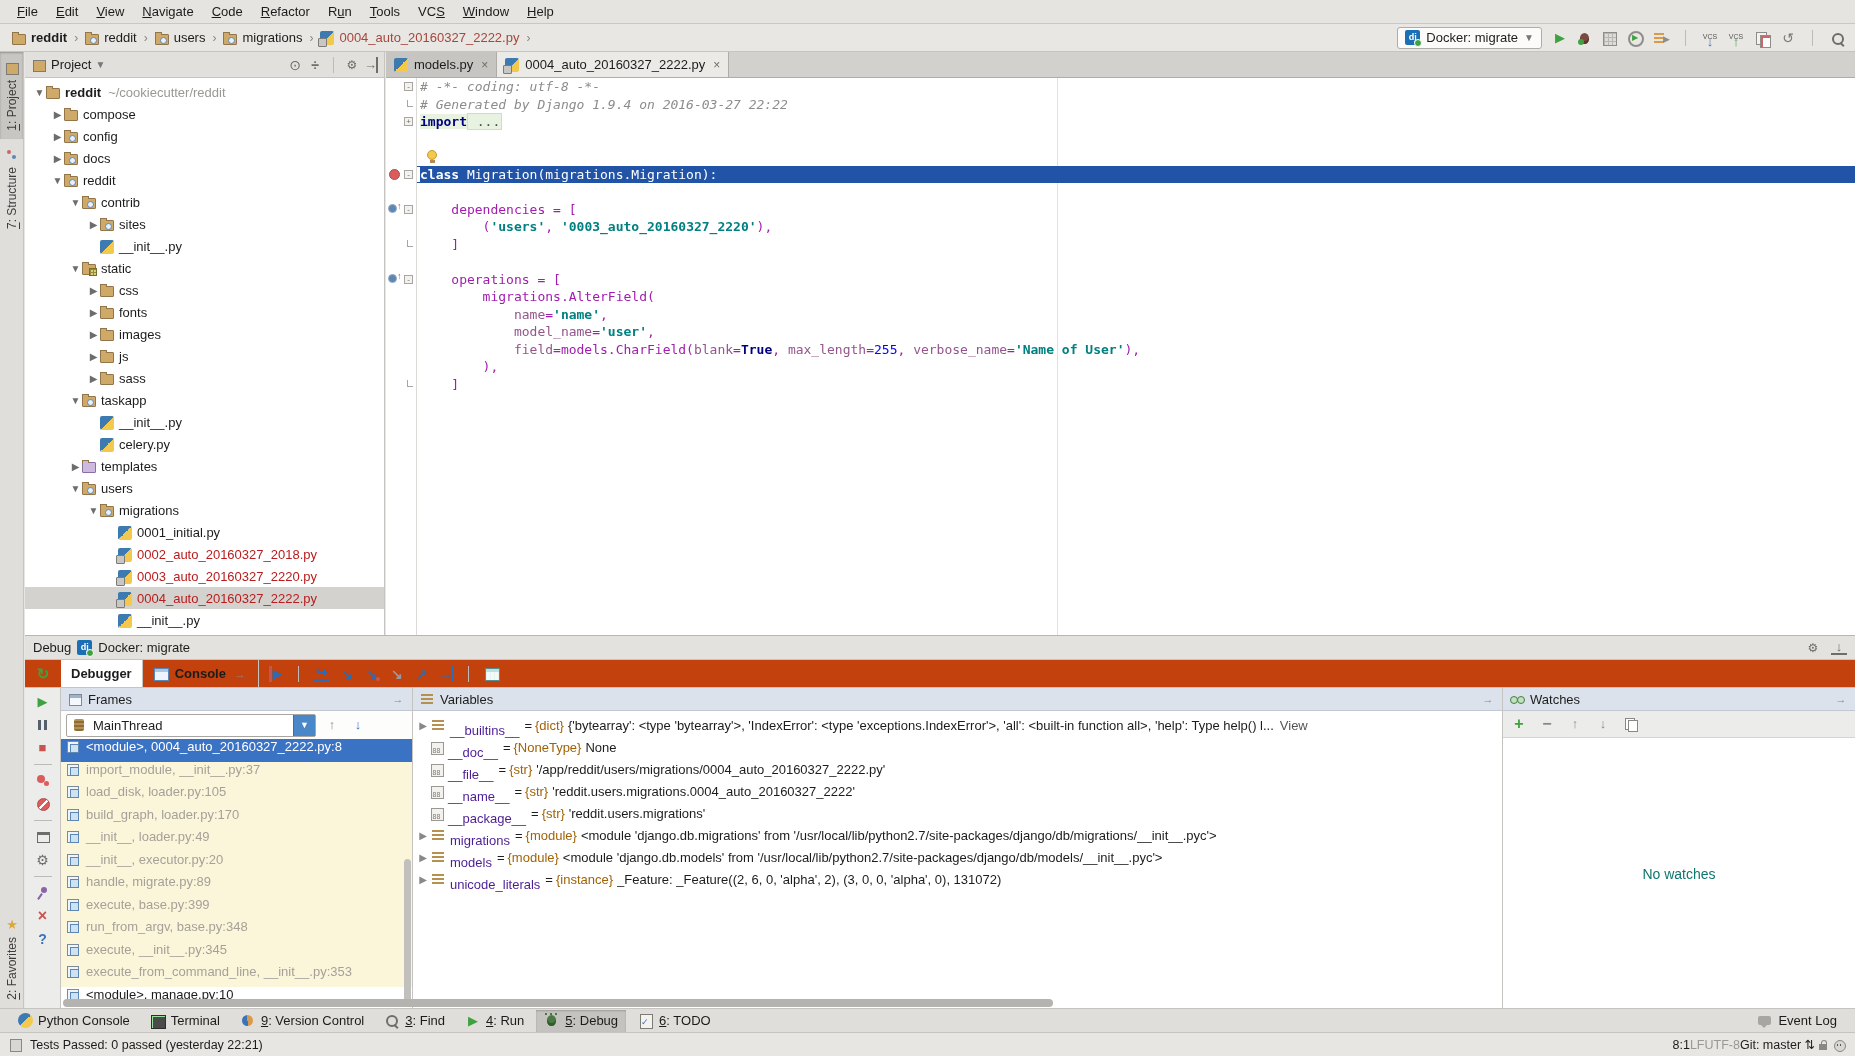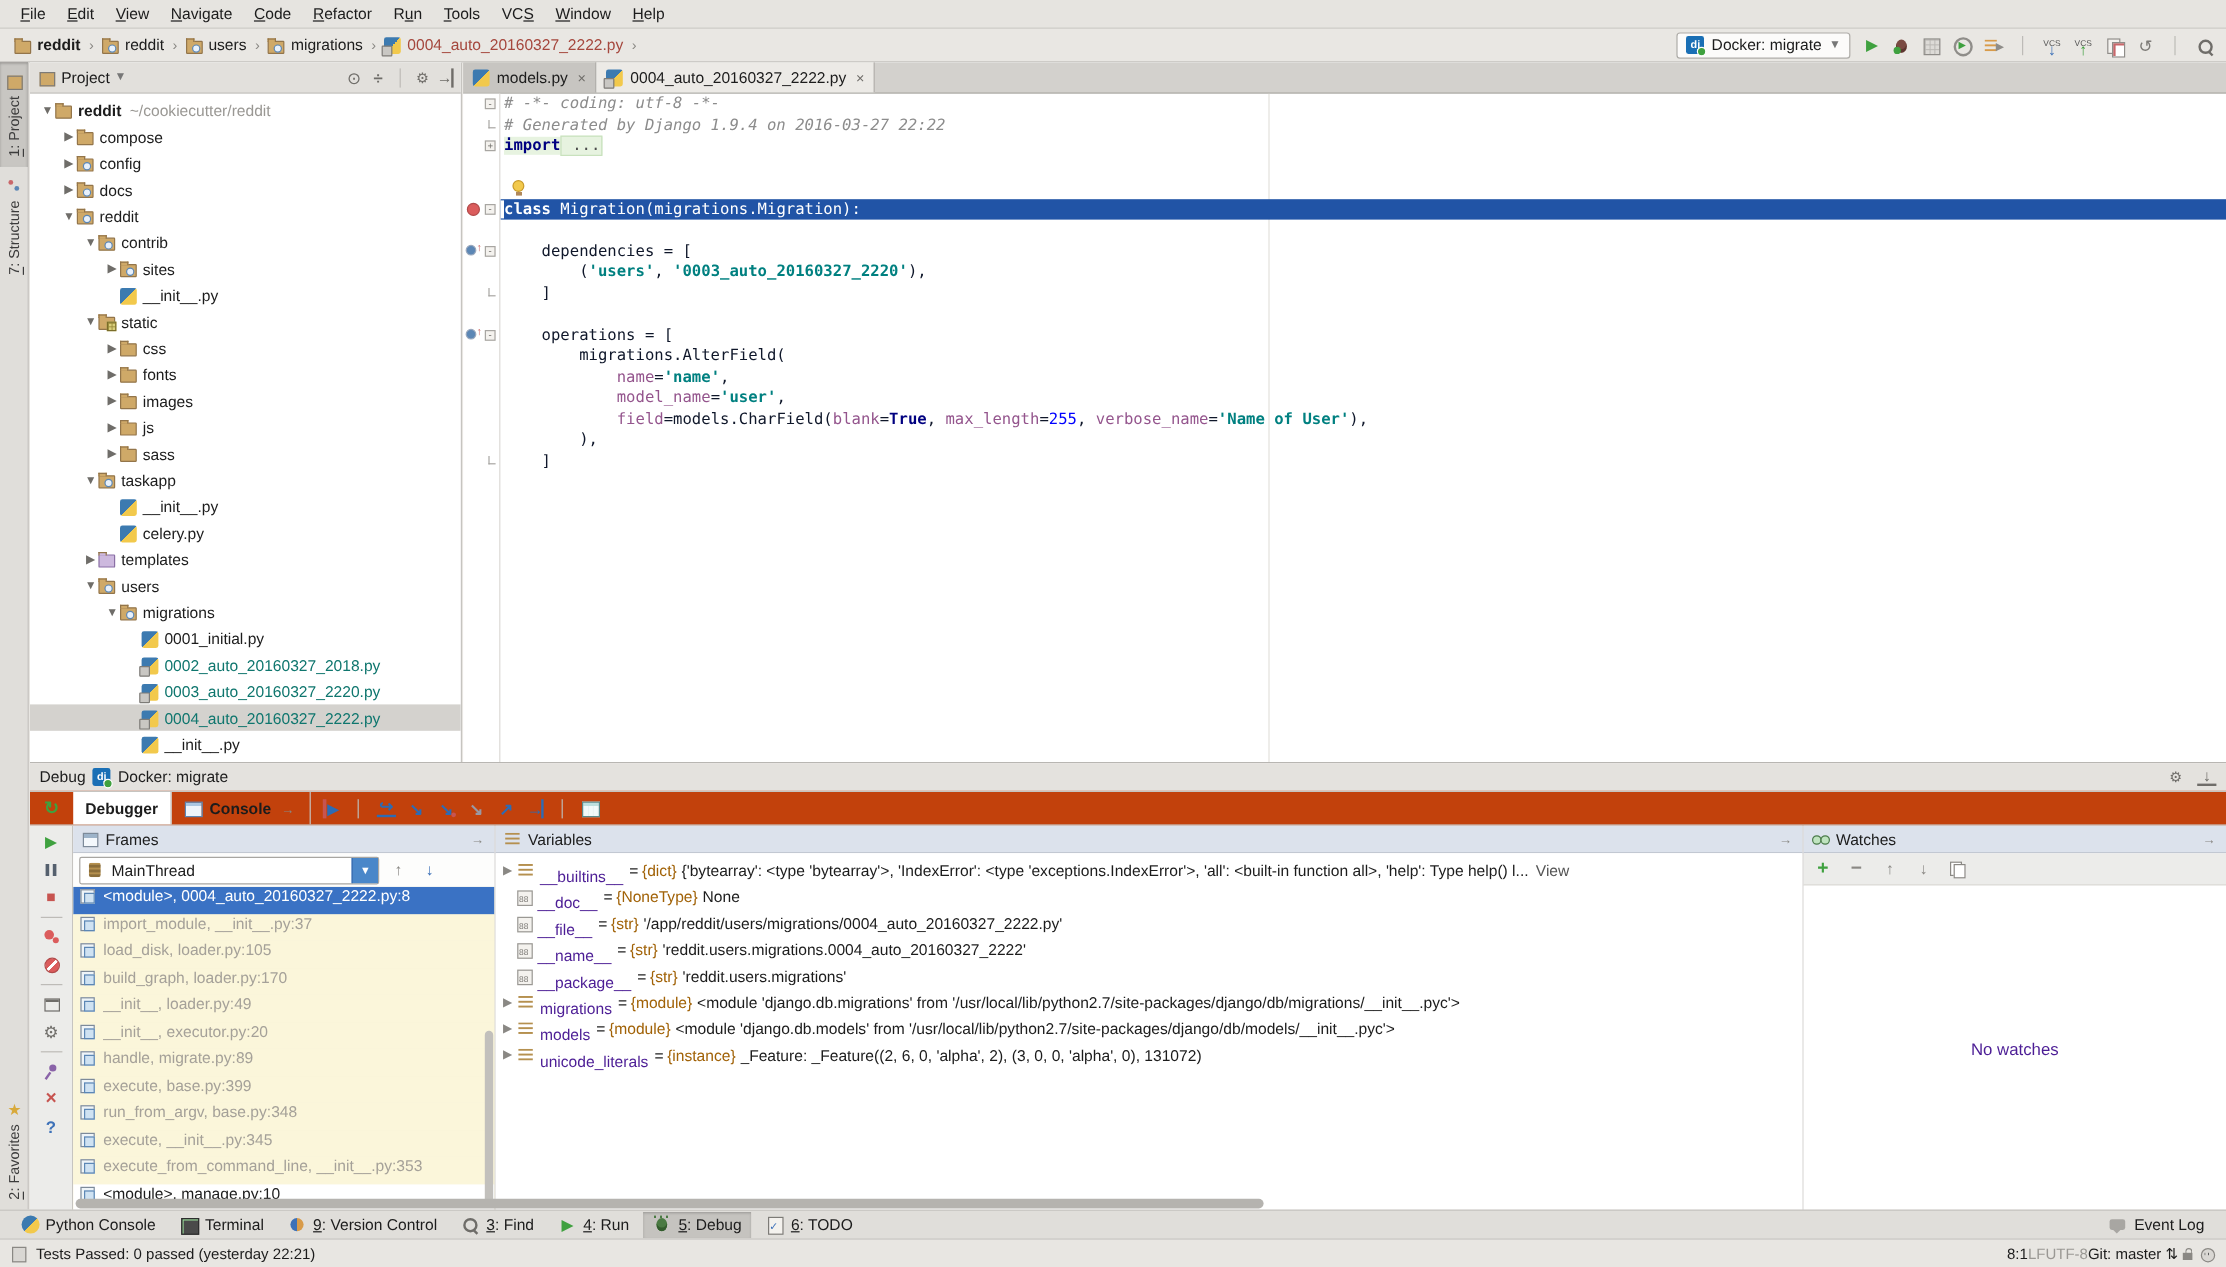--- a/index.html
+++ b/index.html
@@ -146,21 +146,21 @@
   
   #project-panel{position:absolute;left:25px;top:52px;width:360px;height:583px;background:#fff;border-right:1px solid #c6c4c0;display:flex;flex-direction:column;}
   #project-header{height:26px;background:#e2e0dc;border-bottom:1px solid #c6c4c0;display:flex;align-items:center;padding:0 6px;flex:none;}
   #project-header .title{margin:0 4px;}
   #project-header .arr{color:#777;font-size:10px;margin-right:8px;}
   #project-header-icons{margin-left:auto;display:flex;align-items:center;gap:4px;}
   #project-tree{flex:1;overflow:hidden;padding-top:3px;}
   .tree-row{height:22px;display:flex;align-items:center;white-space:nowrap;cursor:default;}
   .tree-row.sel{background:#d4d2ce;}
   .tree-row .lbl{margin-left:5px;}
-  .tree-row.red .lbl{color:#0f766e;}
+  .tree-row.red .lbl{color:#b91c1c;}
   .tree-row.bold .lbl{font-weight:bold;}
   .tree-row .extra{margin-left:7px;color:#9a9894;}
 
   
   #editor{position:absolute;left:386px;top:52px;width:1597px;height:583px;background:#fff;display:flex;flex-direction:column;}
   #tabbar{height:26px;background:#d3d1cd;border-bottom:1px solid #aeaca8;display:flex;align-items:flex-end;flex:none;}
   .tab{height:25px;display:flex;align-items:center;gap:6px;padding:0 8px;background:#c7c5c1;border-right:1px solid #aeaca8;cursor:default;}
   .tab.active{background:#eceae6;}
   .tab .close{color:#6f6d69;font-size:12px;margin-left:2px;}
   #editor-body{flex:1;display:flex;position:relative;overflow:hidden;}
@@ -172,21 +172,21 @@
   .gl-fold{position:absolute;right:3px;top:4px;width:9px;height:9px;border:1px solid #a8a6a2;background:#f4f2ee;color:#6f6d69;font-size:8px;line-height:7px;text-align:center;}
   .gl-fold.end{border:none;background:none;border-left:1px solid #a8a6a2;border-bottom:1px solid #a8a6a2;width:6px;height:7px;}
   #code-area{flex:1;position:relative;font-family:"DejaVu Sans Mono",monospace;font-size:13px;overflow:hidden;}
   .margin-guide{position:absolute;left:640px;top:0;bottom:0;width:1px;background:#e3e1dd;}
   .line{height:17.5px;line-height:17.5px;white-space:pre;position:relative;padding-left:3px;}
   .line span.c{color:#8c8c8c;font-style:italic;}
   .line span.k{color:#000080;font-weight:bold;}
   .line span.s{color:#008080;font-weight:bold;}
   .line span.n{color:#0000ff;}
   .line span.p{color:#94558d;}
-  .line span.t{color:#0f172a;}
+  .line span.t{color:#a21caf;}
   .line span.f{color:#4c4c4c;background:#e7f3e0;border:1px solid #c9e2bd;padding:0 1px;}
   .line .added-bg{background:#e7f3e0;}
   .line.exec{background:#2154a6;}
   .line.exec span{color:#fff;}
   .line.exec::before{content:"";position:absolute;left:0;top:1px;bottom:1px;width:3px;background:#fff;}
   .bulb{position:absolute;left:10px;top:2px;width:10px;height:10px;border-radius:50%;background:#f2c94c;border:1px solid #c89a2a;}
   .bulb::after{content:"";position:absolute;left:2px;top:9px;width:5px;height:3px;background:#b0885a;}
   #editor-check{position:absolute;right:6px;top:4px;}
   #editor-scrollmark{position:absolute;right:2px;width:10px;height:3px;background:#2154a6;}
 
@@ -219,21 +219,21 @@
   #frames-vscroll{position:absolute;right:1px;top:120px;width:7px;height:145px;background:#c2c0bc;border-radius:4px;}
   #variables-list{flex:1;overflow:hidden;padding-top:3px;background:#fff;}
   .var-row{height:22px;display:flex;align-items:center;white-space:nowrap;padding:0 3px;cursor:default;}
   .var-row .vchev{width:14px;color:#8a8884;font-size:10px;flex:none;text-align:center;}
   .var-row .vname{color:#4c1d95;margin:11px 2px 0 4px;}
   .var-row .veq{color:#1c1c1c;margin:0 3px;}
   .var-row .vtype{color:#a16207;margin-right:4px;}
   .var-row .vval{color:#1c1c1c;overflow:hidden;text-overflow:clip;}
   .var-row .vlink{color:#555;margin-left:6px;flex:none;}
   #watches-toolbar{height:27px;border-bottom:1px solid #d6d4d0;display:flex;align-items:center;gap:12px;padding:0 8px;background:#ececea;flex:none;}
-  #watches-empty{flex:1;display:flex;align-items:center;justify-content:center;color:#4c1d95;font-size:14px;background:#fff;}
+  #watches-empty{flex:1;display:flex;align-items:center;justify-content:center;color:#0f766e;font-size:14px;background:#fff;}
   #debug-hscroll{position:absolute;left:38px;bottom:2px;width:990px;height:8px;background:#b5b3af;border-radius:4px;}
 
   
   #toolwindow-bar{position:absolute;left:0;top:1008px;width:1855px;height:24px;background:#e0deda;border-top:1px solid #c6c4c0;display:flex;align-items:center;padding:0 10px;gap:4px;}
   .tw-btn{display:flex;align-items:center;gap:5px;height:22px;padding:0 8px;cursor:default;}
   .tw-btn.active{background:#c5c3bf;box-shadow:inset 0 1px 2px rgba(0,0,0,.2);}
   #tw-right{margin-left:auto;display:flex;align-items:center;gap:5px;}
   #statusbar{position:absolute;left:0;top:1032px;width:1855px;height:24px;background:#e8e6e2;border-top:1px solid #c6c4c0;display:flex;align-items:center;padding:0 8px;gap:6px;font-size:12.5px;}
   #statusbar-right{margin-left:auto;display:flex;align-items:center;}
   .sb-item.dim{color:#9a9894;}

